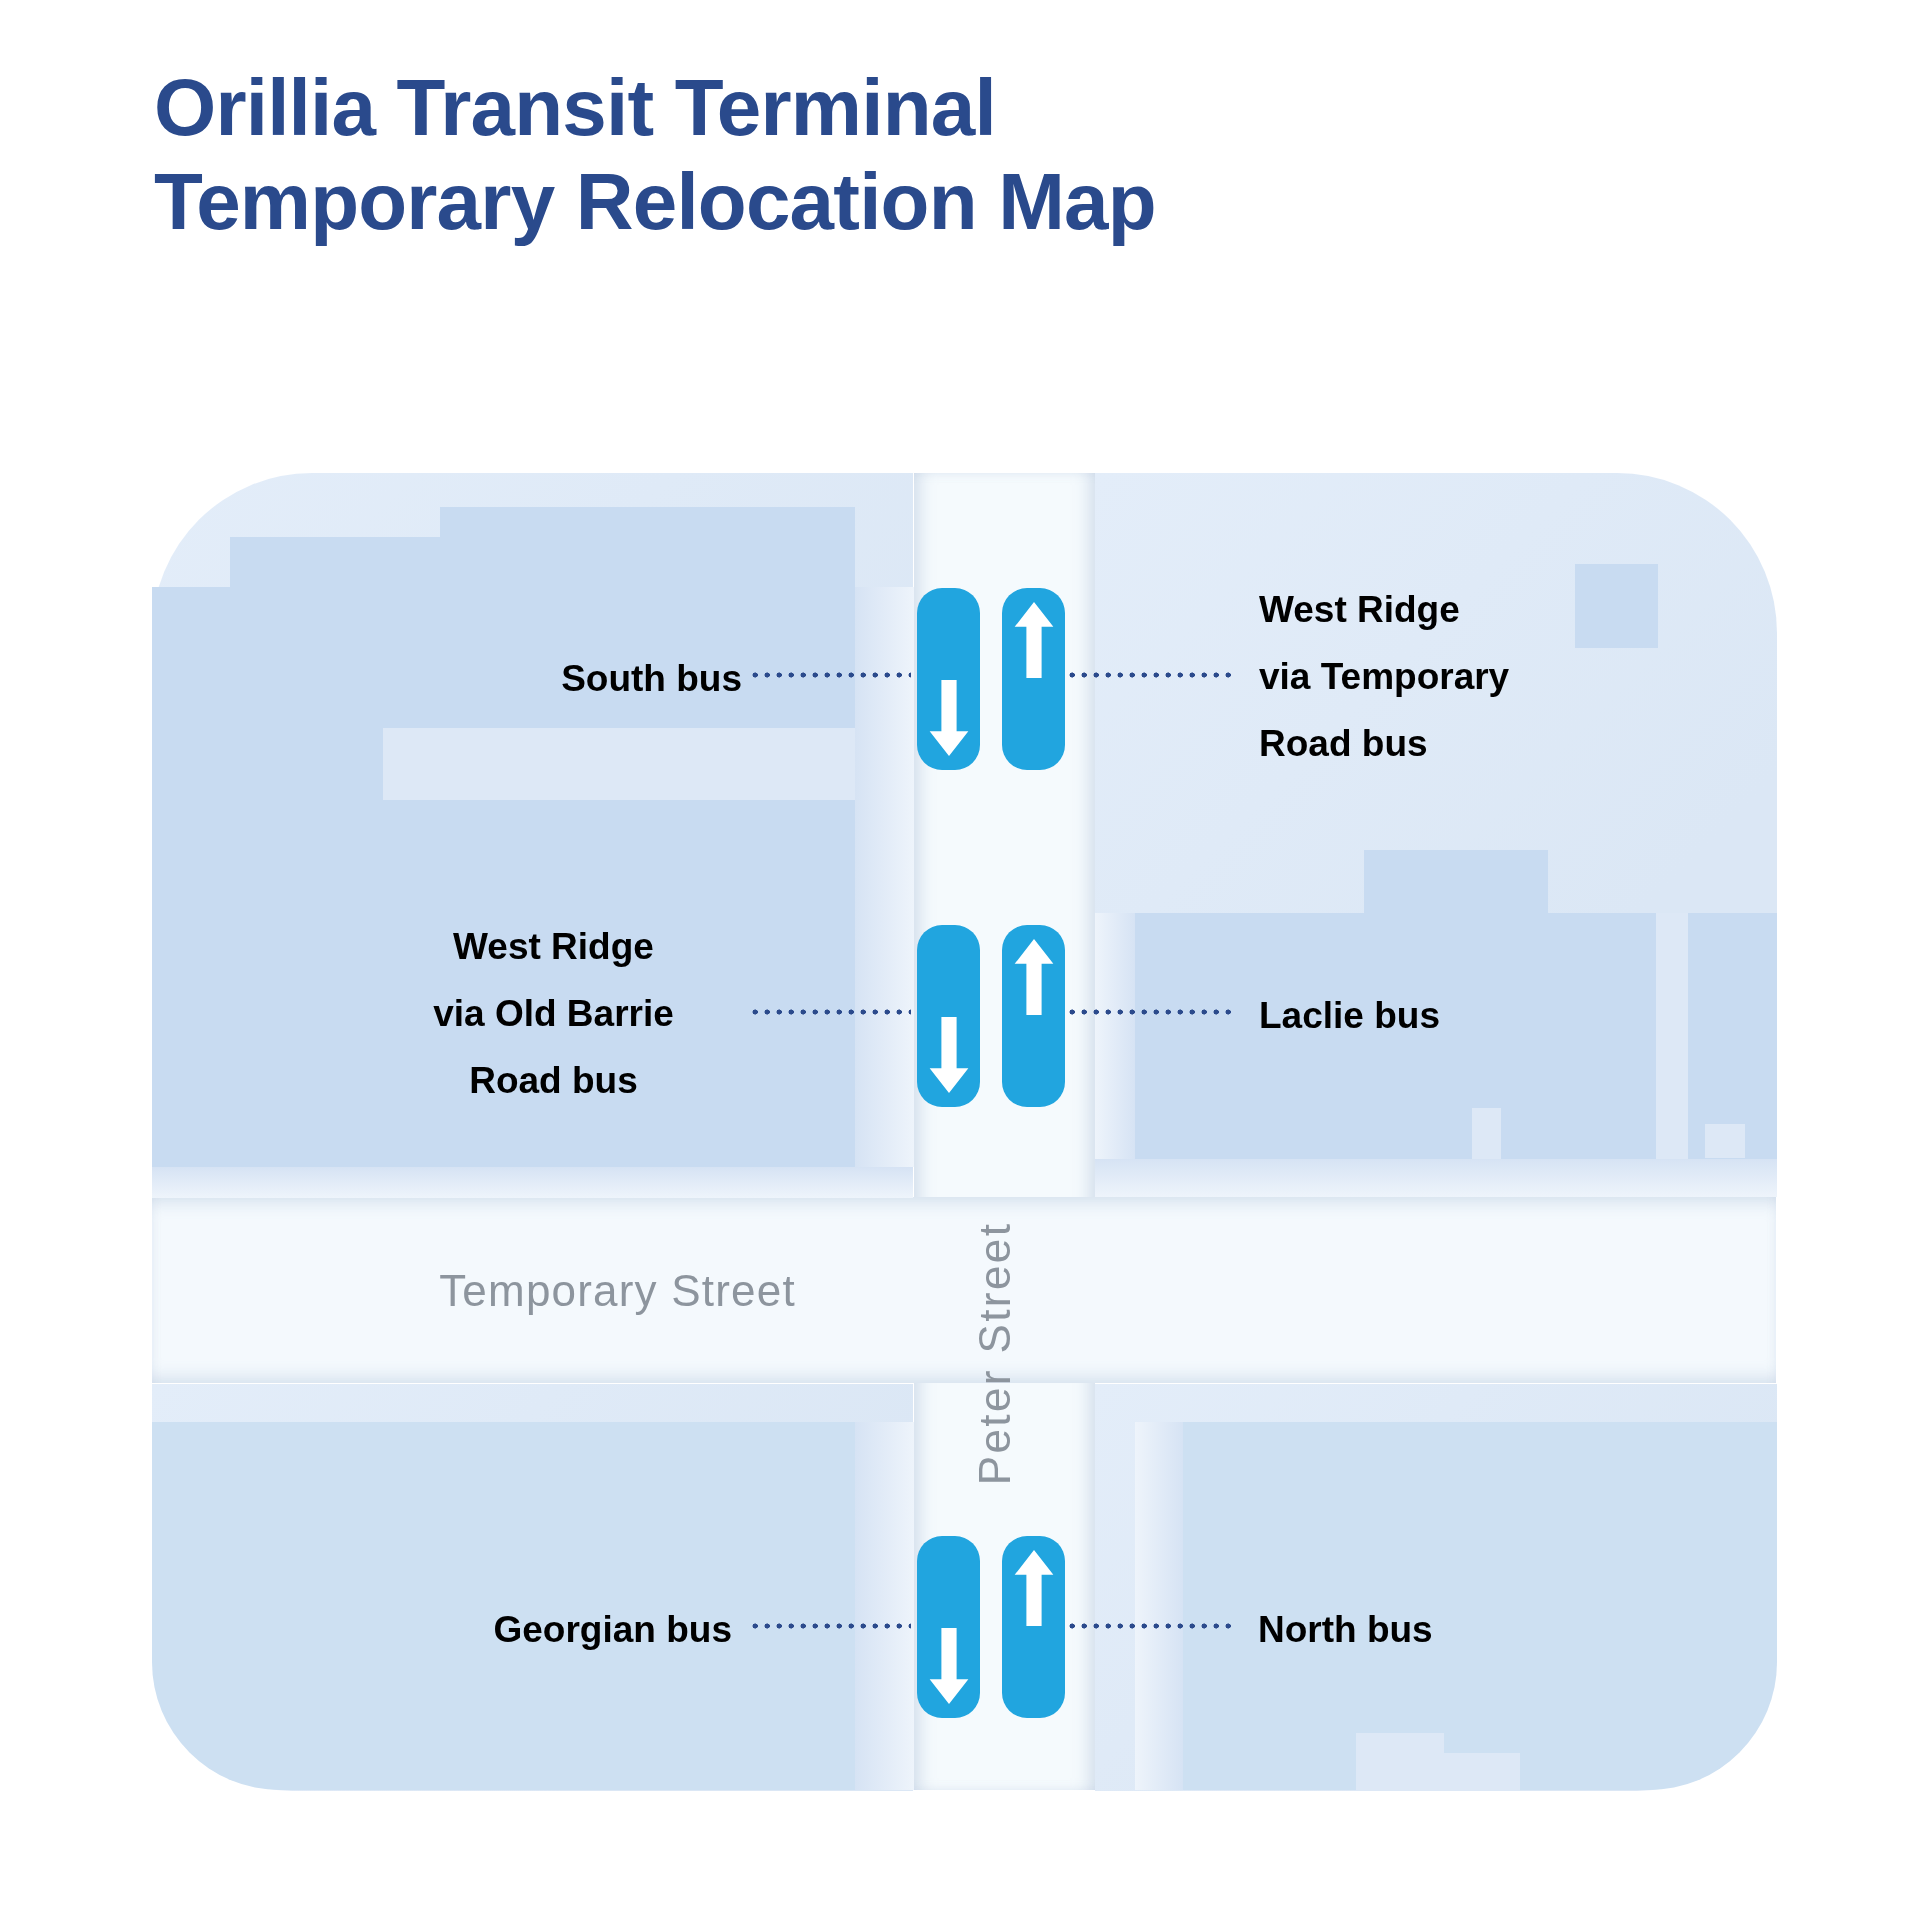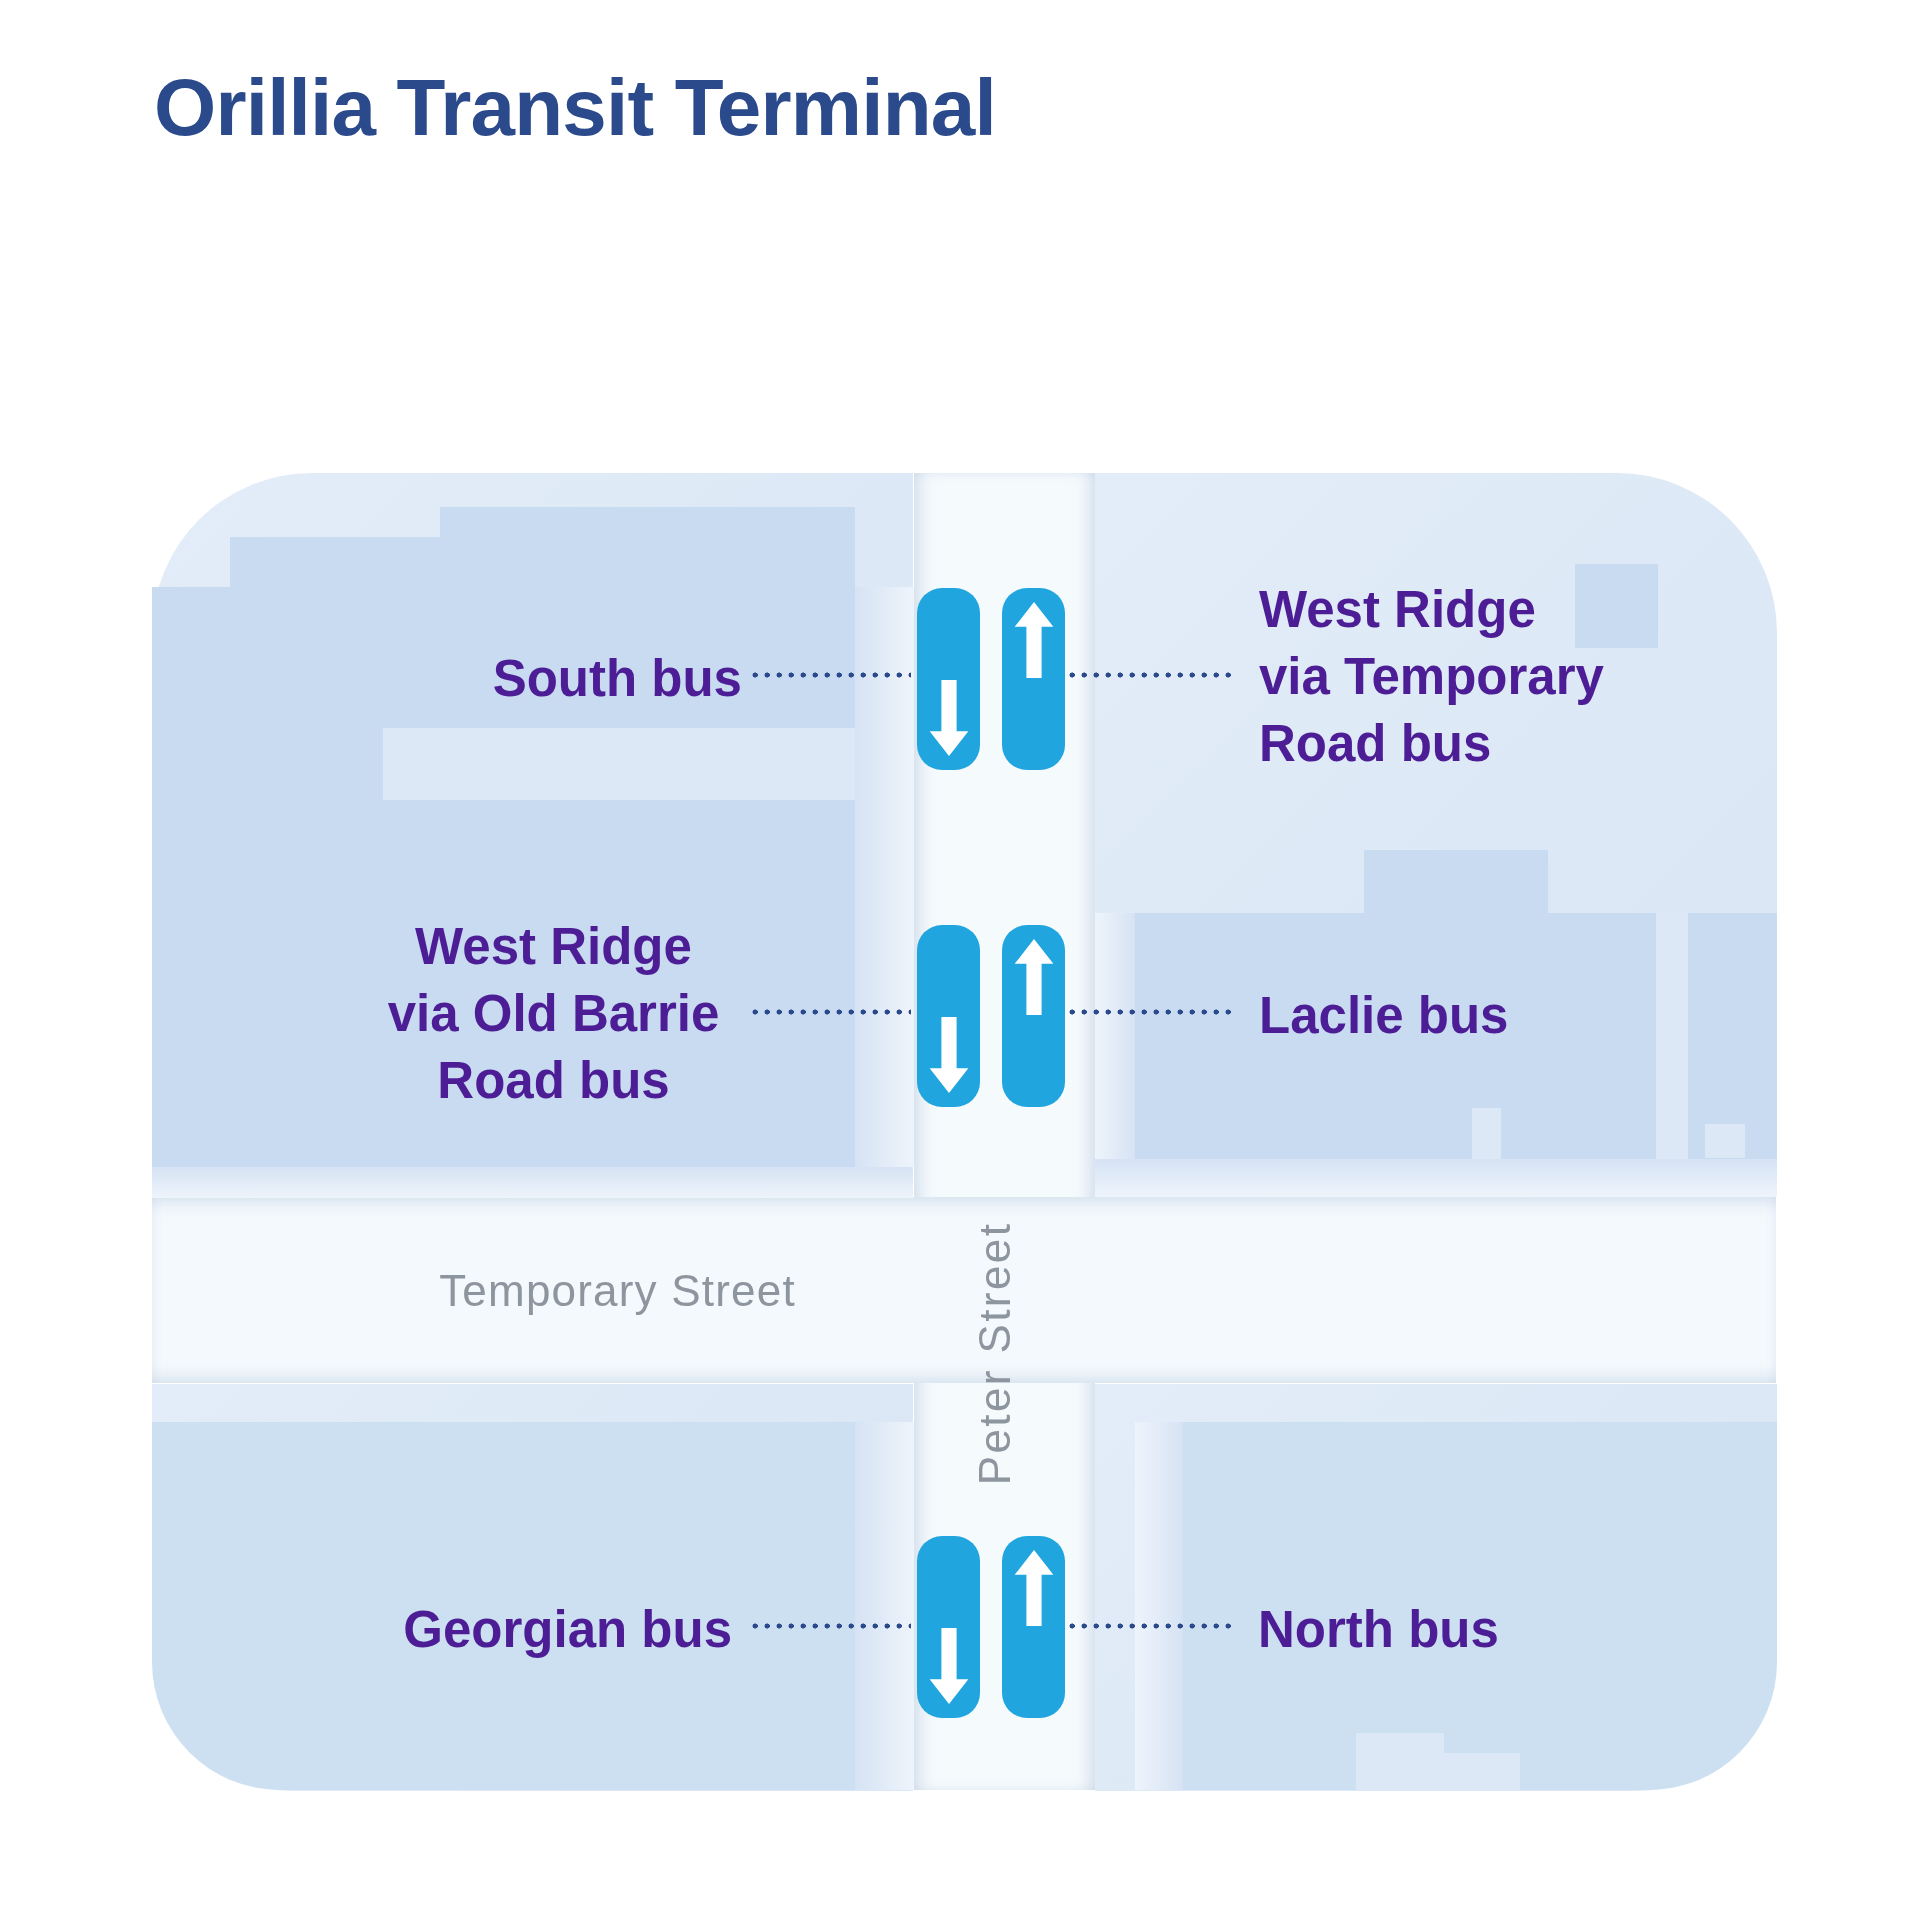--- a/index.html
+++ b/index.html
@@ -44,39 +44,40 @@
   .marker .arr-up{top:14.4px;}
   .marker .arr-down{bottom:14.4px;}
   
   .dots{
     position:absolute;height:6.4px;
     background-image:radial-gradient(circle 2.7px at 3.2px 3.2px,#2B4A8C 2.5px,rgba(0,0,0,0) 2.9px);
     background-size:12px 6.4px;background-repeat:repeat-x;background-position:left center;
   }
   
   .stop-label{
-    position:absolute;color:#4c1d95;font-weight:bold;font-size:51px;line-height:67px;white-space:nowrap;
+    position:absolute;color:#000000;font-weight:bold;font-size:37px;line-height:67px;white-space:nowrap;
   }
   .stop-label.align-right{text-align:right;}
   .stop-label.align-center{text-align:center;white-space:normal;}
   .street-label{
     position:absolute;color:#8D959E;font-size:44px;font-weight:400;letter-spacing:1.2px;white-space:nowrap;
   }
   .street-label.vertical{
     display:flex;align-items:center;justify-content:center;
     transform:rotate(-90deg);letter-spacing:2.4px;
   }
 </style>
 </head>
 <body>
 
 <div id="canvas">
 
   <div class="title">
     <div>Orillia Transit Terminal</div>
+    <div>Temporary Relocation Map</div>
   </div>
 
   <div class="street-v"></div>
   <div class="street-h"></div>
 
   <div class="quad tl">
     <div class="blk" style="left:78px;top:64px;width:210px;height:51px;"></div>
     <div class="blk" style="left:288px;top:34px;width:415px;height:81px;"></div>
     <div class="blk" style="left:0;top:114px;width:703px;height:580px;"></div>
     <div class="blk light" style="left:231px;top:255px;width:472px;height:72px;"></div>

